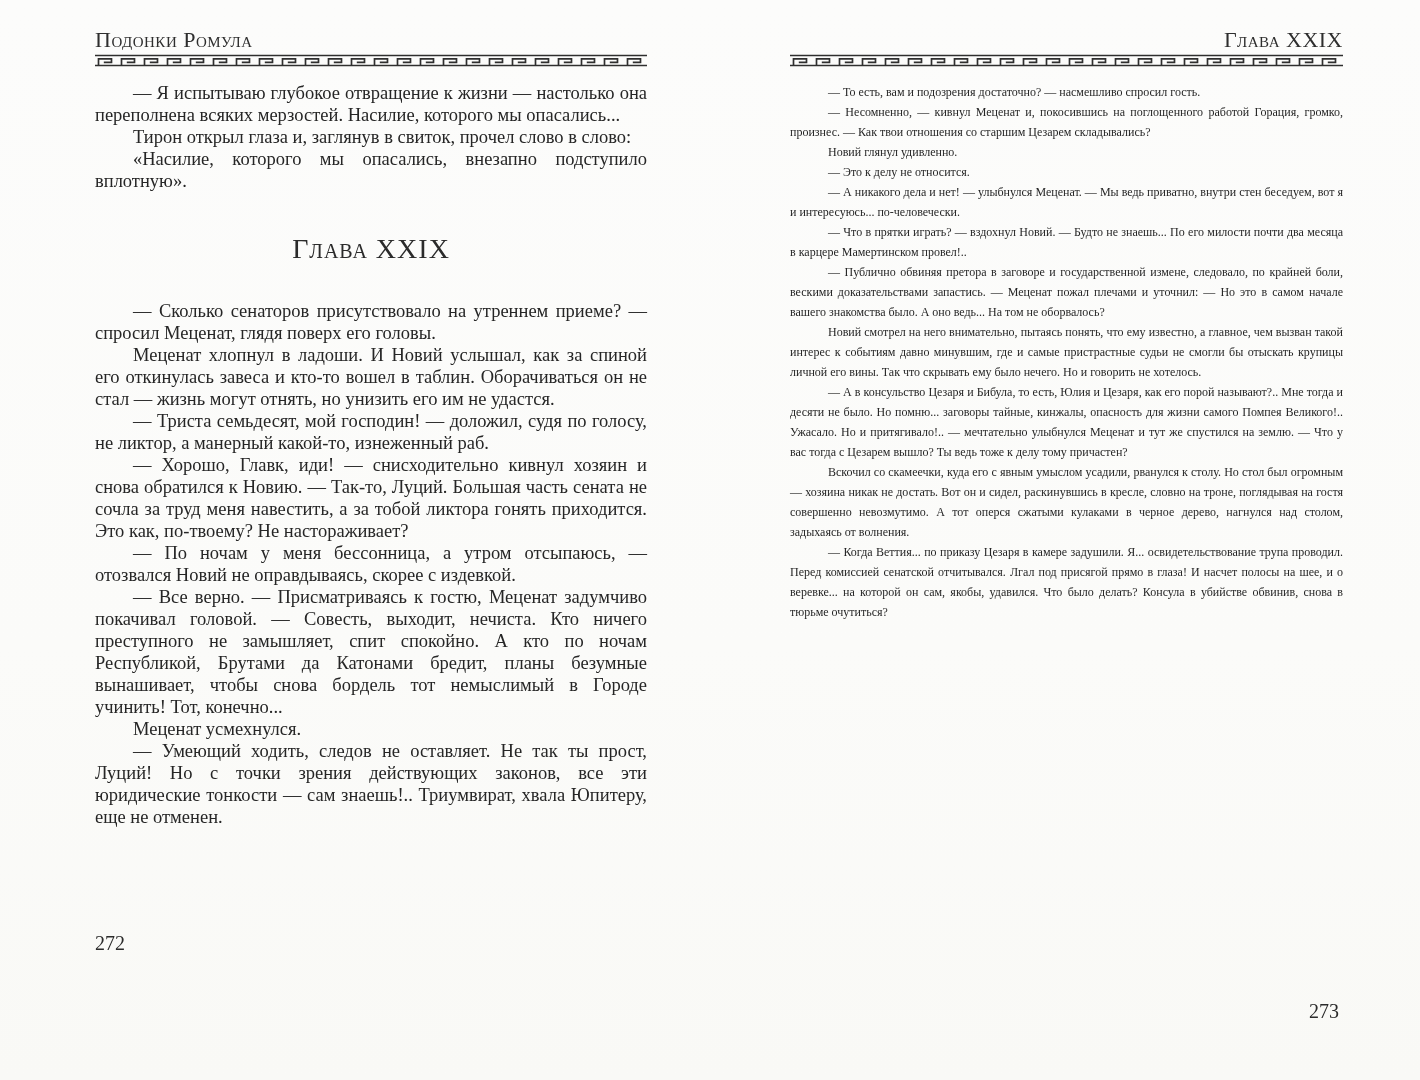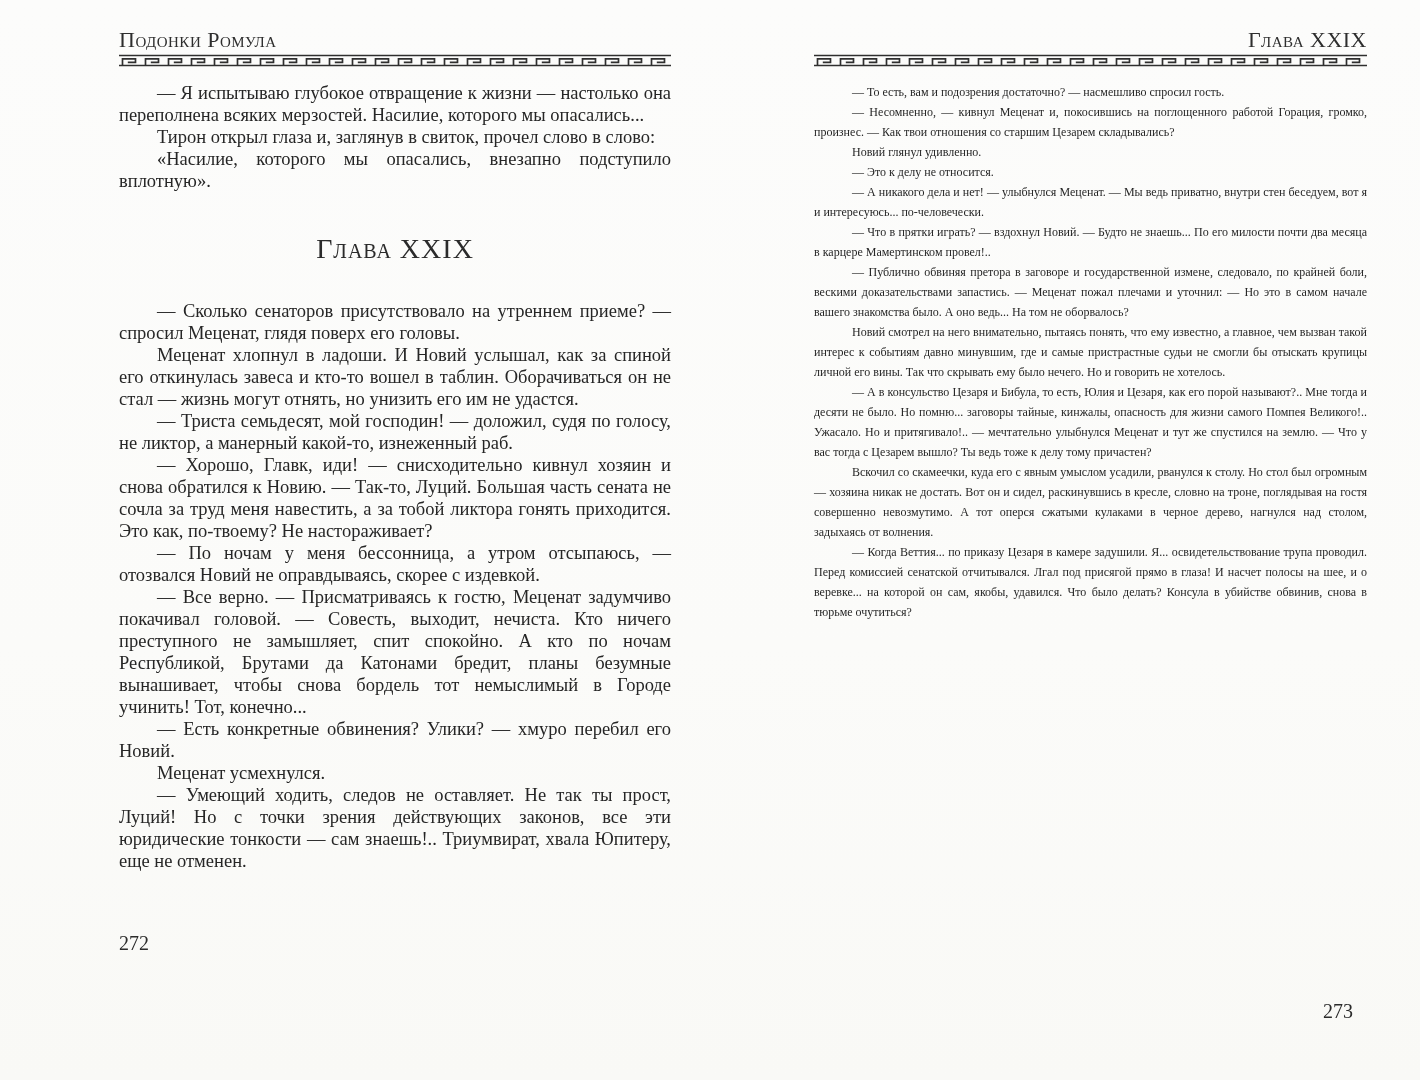--- a/index.html
+++ b/index.html
@@ -17,21 +17,20 @@
   .spread {
     position: relative;
     width: 1420px;
     height: 1080px;
     background: linear-gradient(180deg, #fcfcfb 0%, #fbfbf9 60%, #f9f9f6 100%);
   }
   .page {
     position: absolute;
     top: 28px;
     height: 1030px;
-    margin-left: 24px;
   }
   .page.left  { left: 95px;  width: 552px; }
   .page.right { left: 790px; width: 553px; }
 
   .running-header {
     font-variant: small-caps;
     font-size: 22px;
     letter-spacing: 0.5px;
     color: #2e2e2e;
     height: 24px;
@@ -60,21 +59,21 @@
     color: #2b2b2b;
     margin: 46px 0 40px 0;
   }
 
   .page-number {
     position: absolute;
     font-size: 20px;
     color: #2b2b2b;
   }
   .page.left  .page-number { left: 0; top: 904px; }
-  .page.right .page-number { right: 14px; top: 972px; text-align: right; }
+  .page.right .page-number { right: 4px; top: 972px; text-align: right; }
 </style>
 </head>
 <body>
 
 <div class="spread">
 
   <section class="page left">
     <header>
       <div class="running-header">Подонки Ромула</div>
       <div class="meander">
@@ -96,21 +95,20 @@
           <p class="para">«Насилие, которого мы опасались, внезапно подступило вплотную».</p>
         </div>
       <h2 class="chapter-heading">Глава XXIX</h2>
       <div>
           <p class="para">— Сколько сенаторов присутствовало на утреннем приеме? — спросил Меценат, глядя поверх его головы.</p>
           <p class="para">Меценат хлопнул в ладоши. И Новий услышал, как за спиной его откинулась завеса и кто-то вошел в таблин. Оборачиваться он не стал — жизнь могут отнять, но унизить его им не удастся.</p>
           <p class="para">— Триста семьдесят, мой господин! — доложил, судя по голосу, не ликтор, а манерный какой-то, изнеженный раб.</p>
           <p class="para">— Хорошо, Главк, иди! — снисходительно кивнул хозяин и снова обратился к Новию. — Так-то, Луций. Большая часть сената не сочла за труд меня навестить, а за тобой ликтора гонять приходится. Это как, по-твоему? Не настораживает?</p>
           <p class="para">— По ночам у меня бессонница, а утром отсыпаюсь, — отозвался Новий не оправдываясь, скорее с издевкой.</p>
           <p class="para">— Все верно. — Присматриваясь к гостю, Меценат задумчиво покачивал головой. — Совесть, выходит, нечиста. Кто ничего преступного не замышляет, спит спокойно. А кто по ночам Республикой, Брутами да Катонами бредит, планы безумные вынашивает, чтобы снова бордель тот немыслимый в Городе учинить! Тот, конечно...</p>
-          <p class="para">— Есть конкретные обвинения? Улики? — хмуро перебил его Новий.</p>
           <p class="para">Меценат усмехнулся.</p>
           <p class="para">— Умеющий ходить, следов не оставляет. Не так ты прост, Луций! Но с точки зрения действующих законов, все эти юридические тонкости — сам знаешь!.. Триумвират, хвала Юпитеру, еще не отменен.</p>
         </div>
     </div>
 
     <div class="page-number">272</div>
   </section>
 
   <section class="page right">
     <header>

